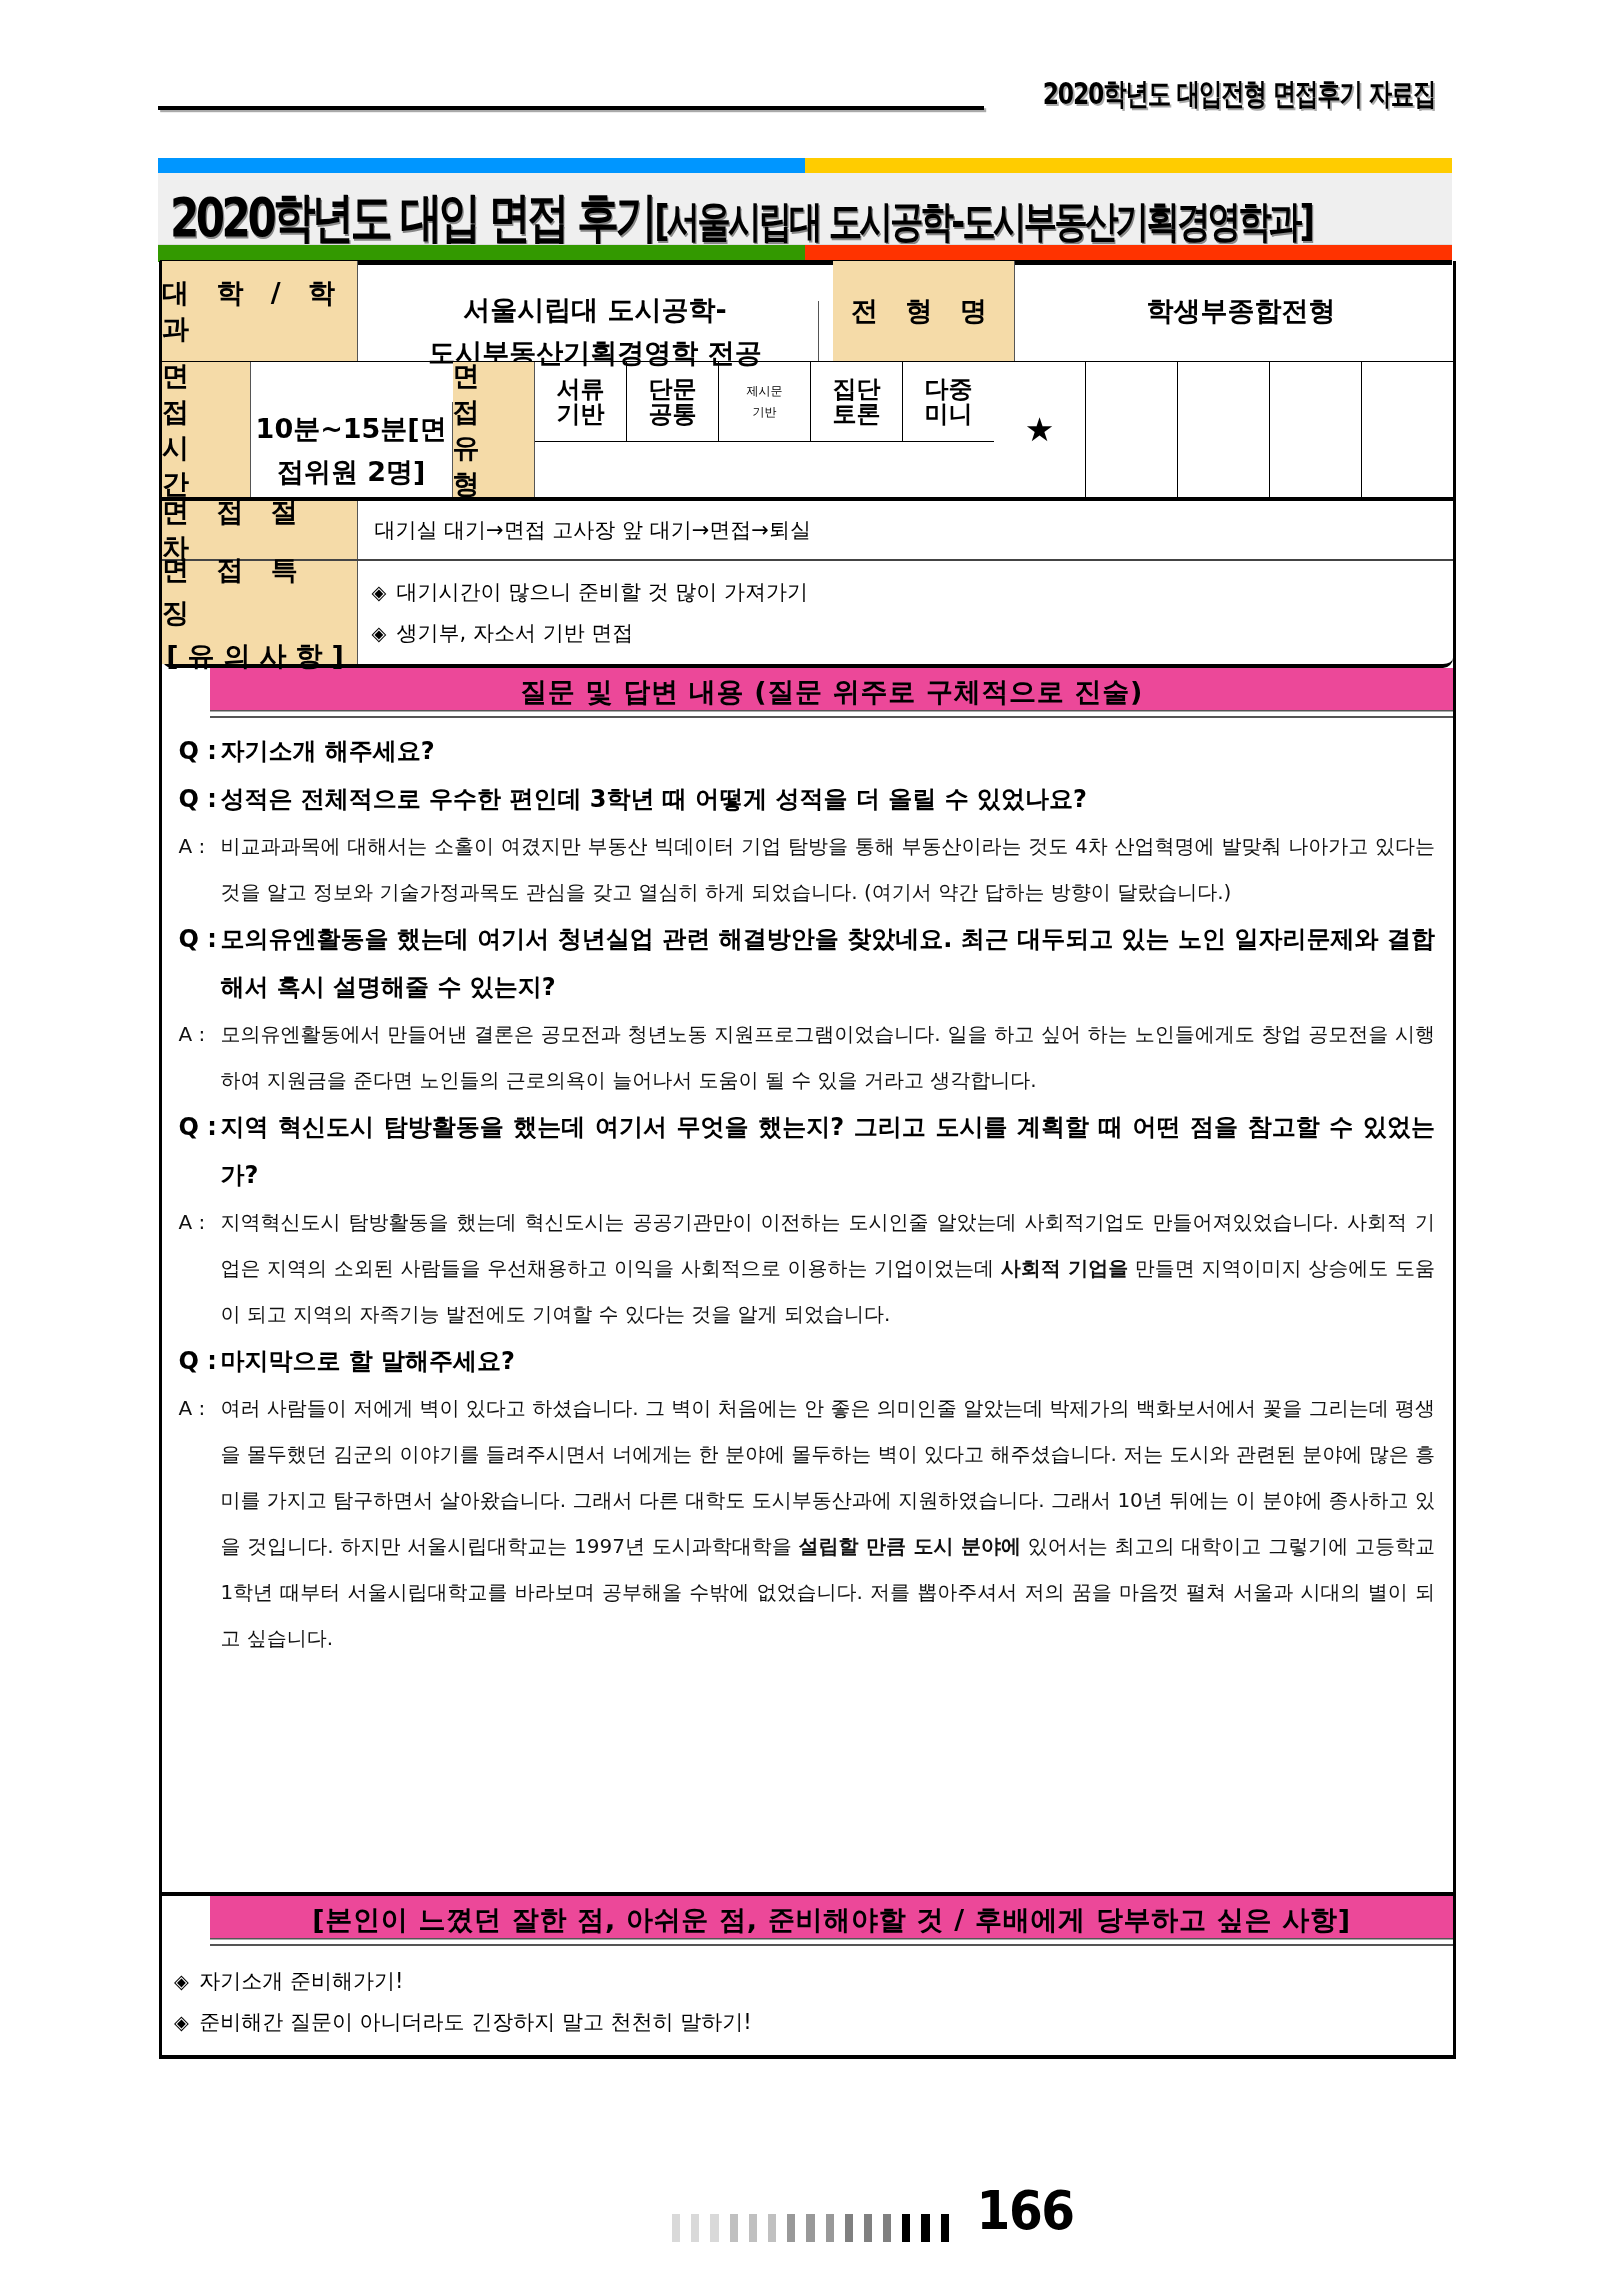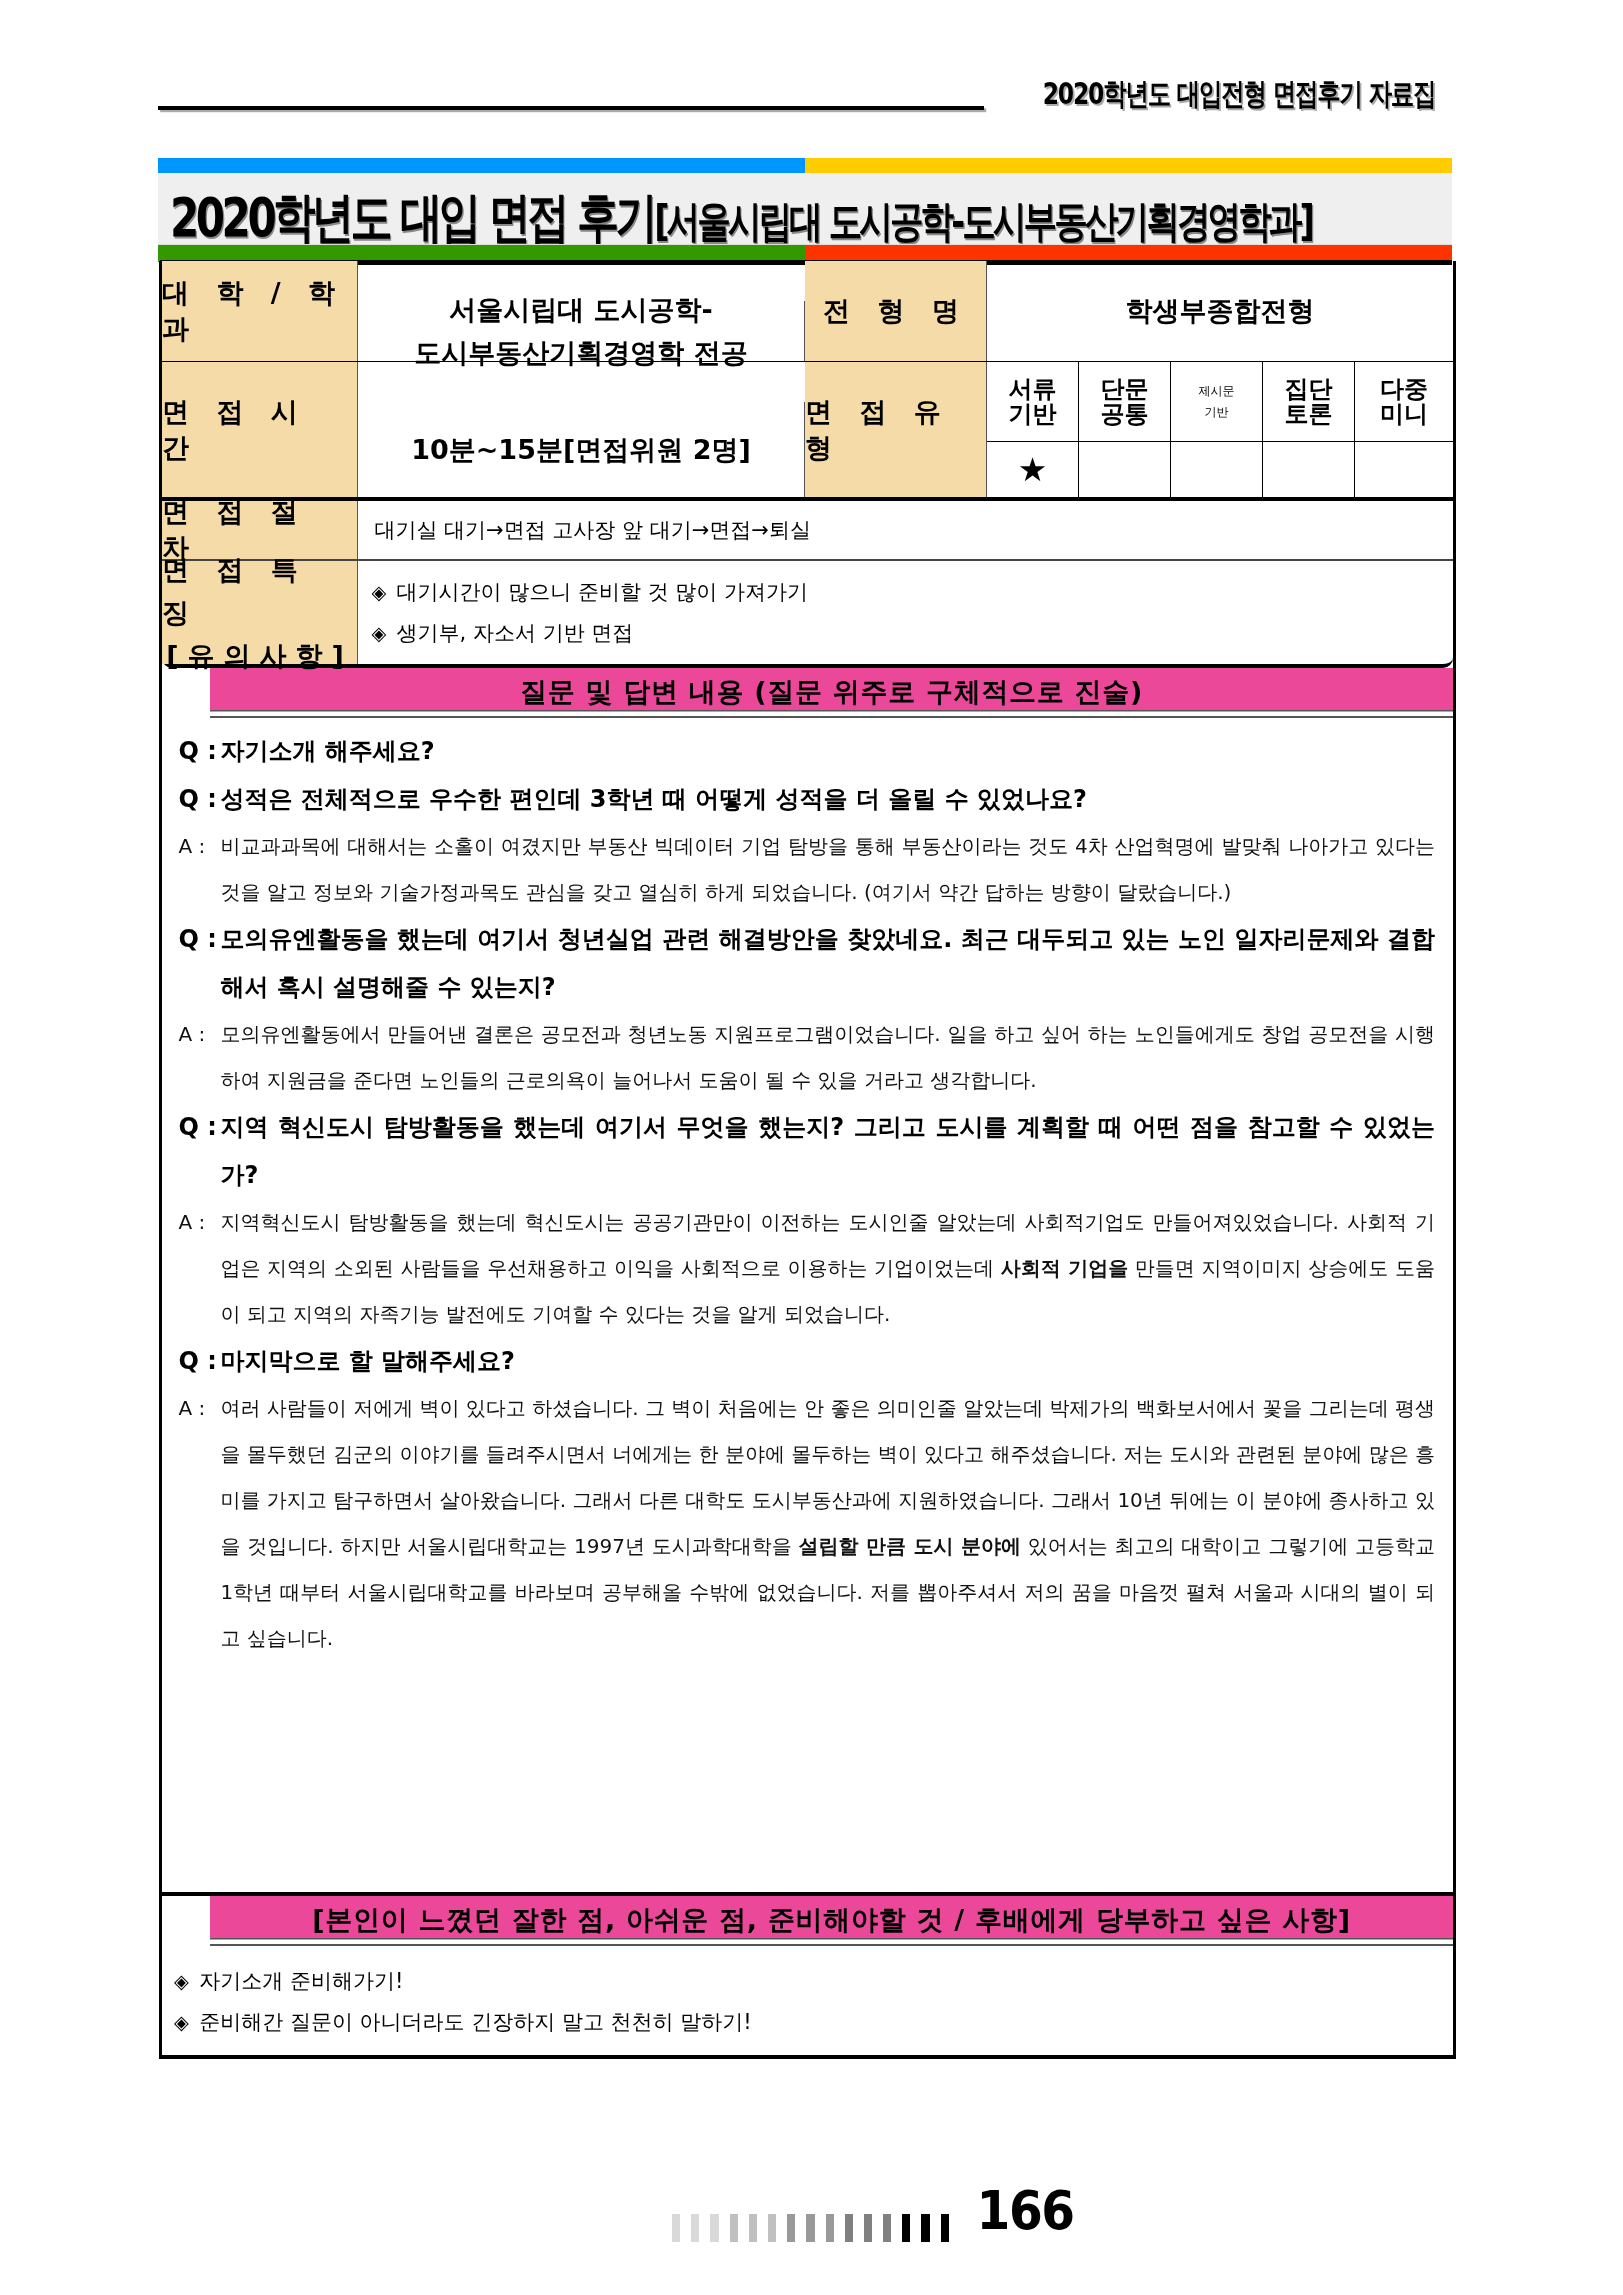--- a/index.html
+++ b/index.html
@@ -21,27 +21,27 @@
   .banner .mid { position: absolute; left: 0; top: 15px; height: 71px; width: 100%; background: #efefef; }
   .banner .main-title { position: absolute; left: 12px; top: 9px; font-weight: bold; font-size: 54px; letter-spacing: -4.5px; white-space: nowrap; transform: scaleX(0.78); transform-origin: left top; text-shadow: 1.5px 1.5px 0 #888; }
   .banner .main-title .sub { font-size: 43px; letter-spacing: -3.7px; }
   .banner-underline { position: absolute; left: 160px; top: 260px; width: 1292px; height: 4.5px; background: #000; }
 
   
   .sheet { position: absolute; left: 159px; top: 261px; width: 1291px; border-left: 3.7px solid #000; border-right: 3.7px solid #000; }
   .row { display: flex; position: relative; }
   .lbl { background: #f5dba8; font-weight: bold; font-size: 27px; display: flex; align-items: center; justify-content: center; letter-spacing: 9px; border-right: 1.5px solid #555; }
   .val { font-size: 27px; display: flex; align-items: center; justify-content: center; text-align: center; font-weight: bold; }
-  .r1 { height: 100px; border-bottom: 1.5px solid #000; }
+  .r1 { height: 100px; border-bottom: 1.5px solid #000; gap: 14px; }
   .r2 { height: 135px; border-bottom: 4.5px solid #000; }
   .c-lbl1 { width: 195px; }
   .c-val1 { width: 446px; border-right: 1.5px solid #555; line-height: 43px; flex-direction: column; margin-top: 40px; }
   .c-lbl2 { width: 181px; }
   .c-val2 { flex: 1; }
-  .types { flex: 1; display: flex; flex-direction: column; }
+  .types { flex: 1; display: flex; flex-direction: row; }
   .types .hdr { display: flex; height: 79px; border-bottom: 1.5px solid #000; }
   .types .mark { display: flex; flex: 1; }
   .types .cell { width: 91px; border-right: 1.5px solid #000; display: flex; align-items: center; justify-content: center; text-align: center; font-weight: bold; font-size: 24px; line-height: 25px; }
   .types .cell:last-child { border-right: none; flex: 1; }
   .types .cell.small { font-size: 12px; line-height: 21px; font-weight: normal; }
   .types .star { font-size: 33px; font-weight: normal; }
 
   .r3 { height: 58px; border-bottom: 2.2px solid #444; }
   .r3 .text, .r4 .text { font-size: 21px; padding-left: 16.4px; display: flex; align-items: center; }
   .r4 { height: 103px; border-bottom: 4.5px solid #000; border-radius: 10px; }

